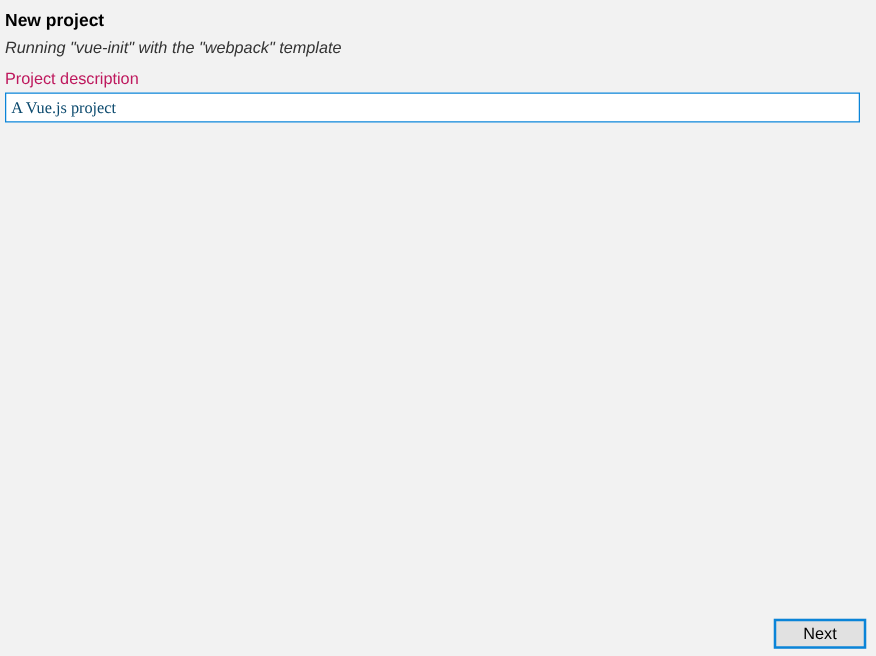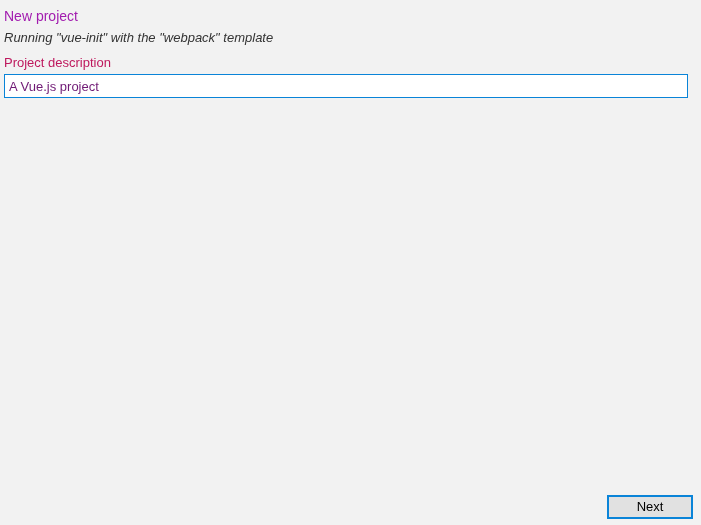--- a/index.html
+++ b/index.html
@@ -10,54 +10,54 @@
     body {
       font-family: "Segoe UI", Tahoma, sans-serif;
       background: #f2f2f2;
       width: 701px;
       height: 525px;
       position: relative;
       padding: 8px 4px 4px 4px;
     }
     .title {
       font-size: 14px;
-      font-weight: normal;
-      color: #a21caf;
+      font-weight: bold;
+      color: #000000;
       margin-bottom: 6px;
     }
     .subtitle {
       font-size: 13px;
       font-style: italic;
       color: #333;
       margin-bottom: 10px;
     }
     .field-label {
       font-size: 13px;
       color: #be185d;
       margin-bottom: 4px;
     }
     .text-input {
       width: 684px;
       height: 24px;
       border: 1px solid #0a84d8;
       background: #ffffff;
-      font-family: Liberation Sans, sans-serif;
+      font-family: Liberation Serif, serif;
       font-size: 13px;
       padding: 2px 4px;
-      color: #701a75;
+      color: #0c4a6e;
       outline: none;
       display: block;
     }
     .footer {
       position: absolute;
       bottom: 6px;
       right: 8px;
     }
     .next-button {
-      width: 86px;
+      width: 74px;
       height: 24px;
       background: #e1e1e1;
       border: 2px solid #0a84d8;
       font-family: "Segoe UI", Tahoma, sans-serif;
       font-size: 13px;
       color: #000;
       cursor: pointer;
       text-align: center;
       line-height: 18px;
     }

